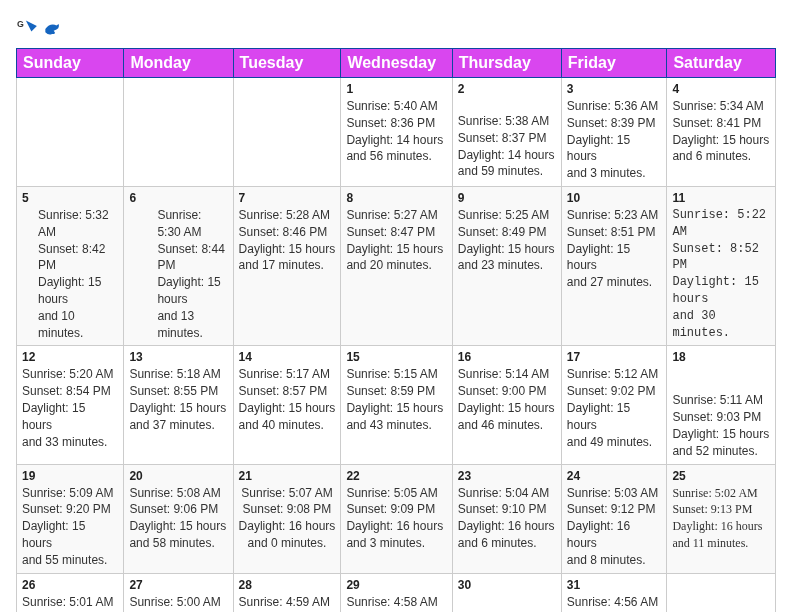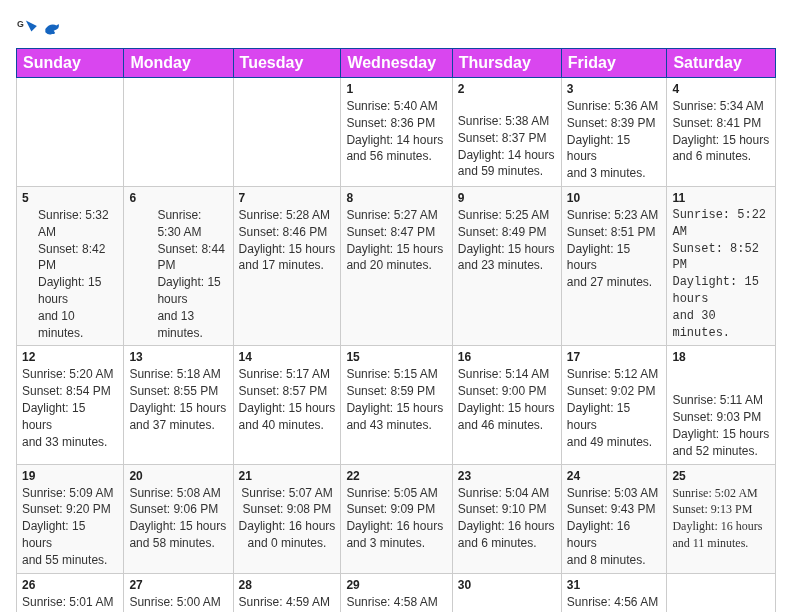--- a/index.html
+++ b/index.html
@@ -290,21 +290,21 @@
         <td>
           <div class="day-num">23</div>
           <div class="day-info" style="white-space: pre-line;">Sunrise: 5:04 AM
 Sunset: 9:10 PM
 Daylight: 16 hours
 and 6 minutes.</div>
         </td>
         <td>
           <div class="day-num">24</div>
           <div class="day-info" style="white-space: pre-line;">Sunrise: 5:03 AM
-Sunset: 9:43 PM
+Sunset: 9:12 PM
 Daylight: 16 hours
 and 8 minutes.</div>
         </td>
         <td>
           <div class="day-num">25</div>
           <div class="day-info" style="white-space: pre-line; font-family: Liberation Serif, serif;">Sunrise: 5:02 AM
 Sunset: 9:13 PM
 Daylight: 16 hours
 and 11 minutes.</div>
         </td>

